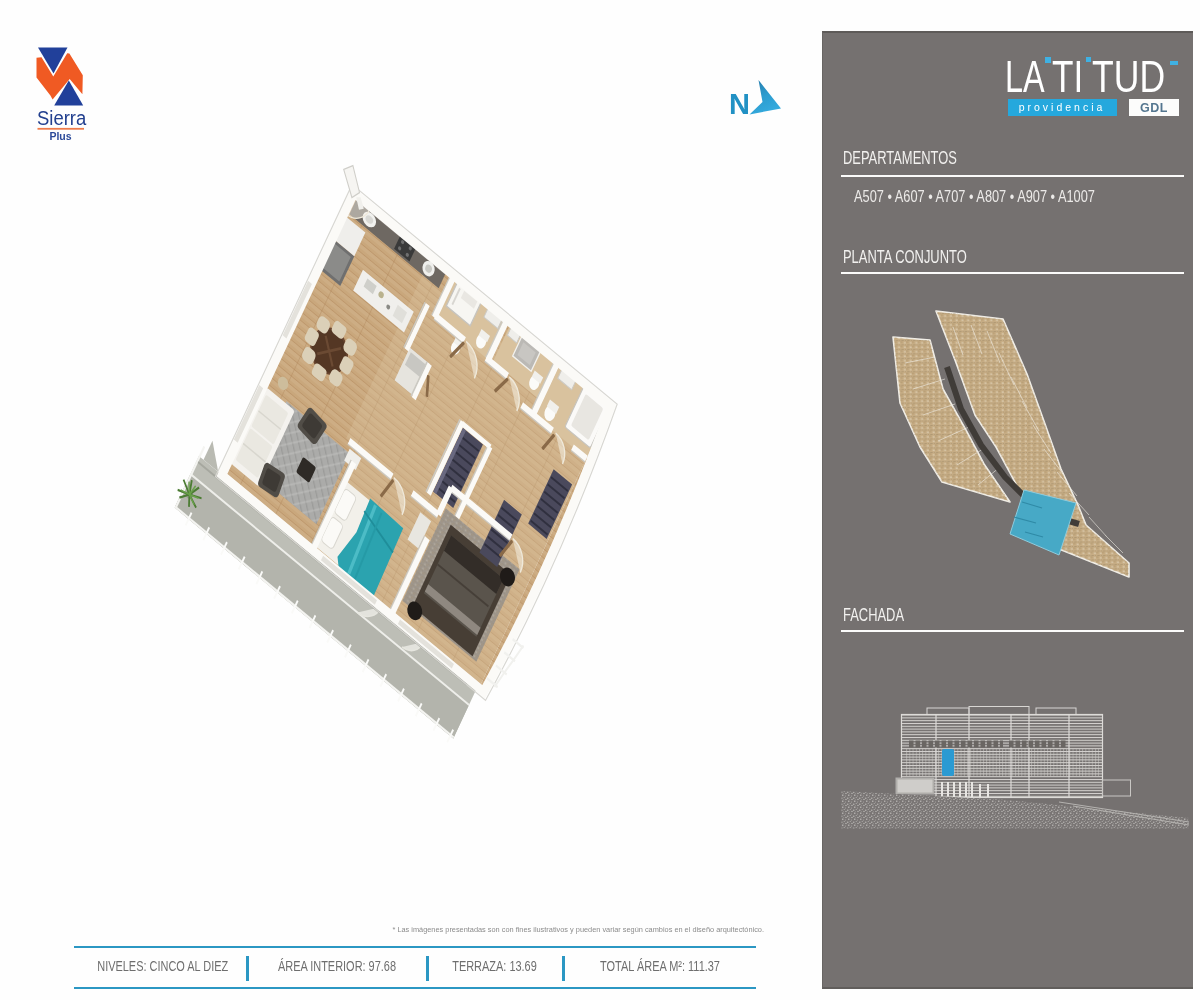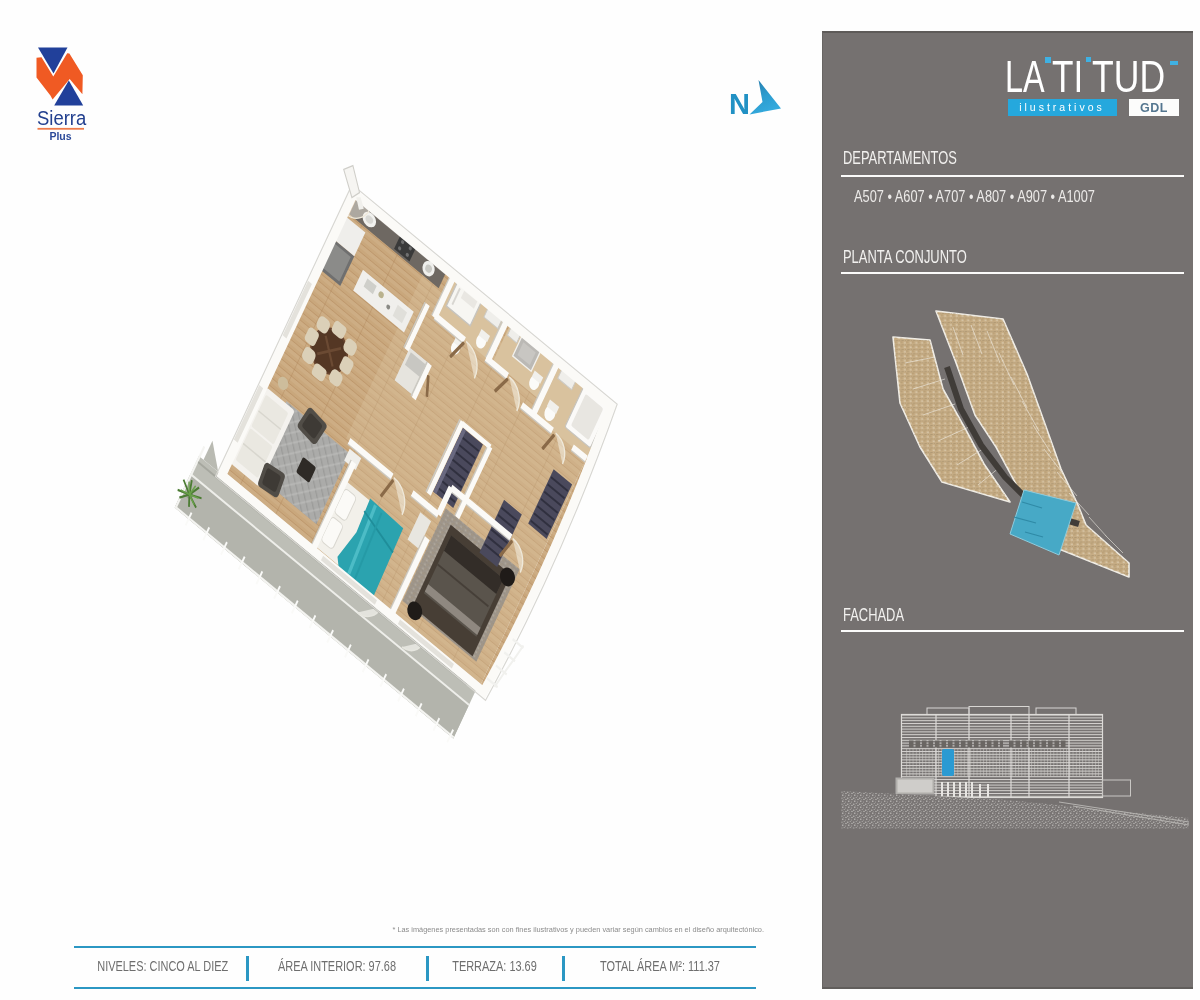--- a/index.html
+++ b/index.html
@@ -385,21 +385,21 @@
       <span class="abs" style="left:46.5px;top:0;transform:scale(0.78,1);transform-origin:0 0;">TI</span>
       <span class="abs" style="left:86.5px;top:0;transform:scale(0.79,1);transform-origin:0 0;">TUD</span>
     </div>
 
     <div class="abs" style="left:222px;top:24px;width:6px;height:6px;background:#3fb1e3;"></div>
 
     <div class="abs" style="left:263px;top:24px;width:5px;height:5px;background:#3fb1e3;"></div>
 
     <div class="abs" style="left:347px;top:28px;width:8px;height:4px;background:#3fb1e3;"></div>
 
-    <div class="abs" style="left:184.5px;top:65.5px;width:109px;height:17px;background:#25a8dd;color:#ffffff;font-size:10.5px;letter-spacing:3px;line-height:17.5px;text-align:center;">ilustrativos</div>
+    <div class="abs" style="left:184.5px;top:65.5px;width:109px;height:17px;background:#25a8dd;color:#ffffff;font-size:10.5px;letter-spacing:3px;line-height:17.5px;text-align:center;">providencia</div>
 
     <div class="abs" style="left:294px;top:65.5px;width:50px;height:17.5px;background:#fcfcfb;color:#54768f;font-size:12.5px;font-weight:bold;line-height:18px;text-align:center;letter-spacing:0.5px;margin-left:12px;">GDL</div>
 
     <div class="abs hdr" style="left:19.5px;top:113.5px;transform:scale(0.68,1);">DEPARTAMENTOS</div>
 
     <div class="hline" style="top:141.7px;"></div>
 
     <div class="abs" style="left:30.5px;top:155px;color:#eceae8;font-size:16px;white-space:nowrap;transform:scale(0.8,1);transform-origin:0 0;">A507 • A607 • A707 • A807 • A907 • A1007</div>
 
     <div class="abs hdr" style="left:20px;top:212.5px;transform:scale(0.68,1);">PLANTA CONJUNTO</div>

